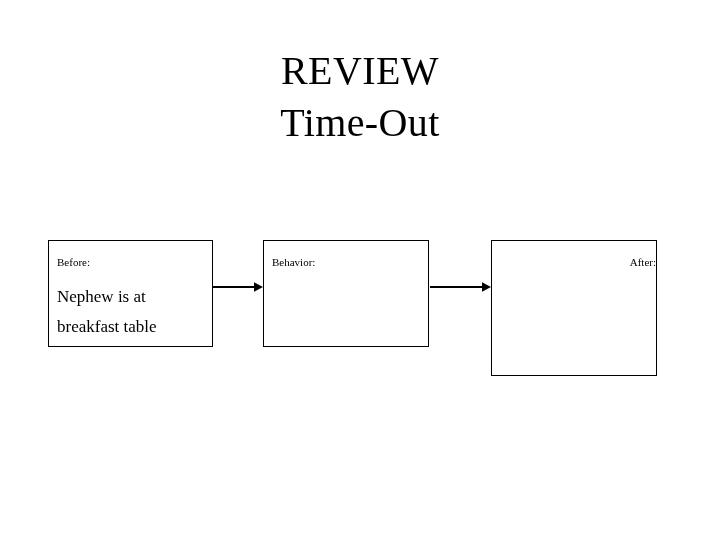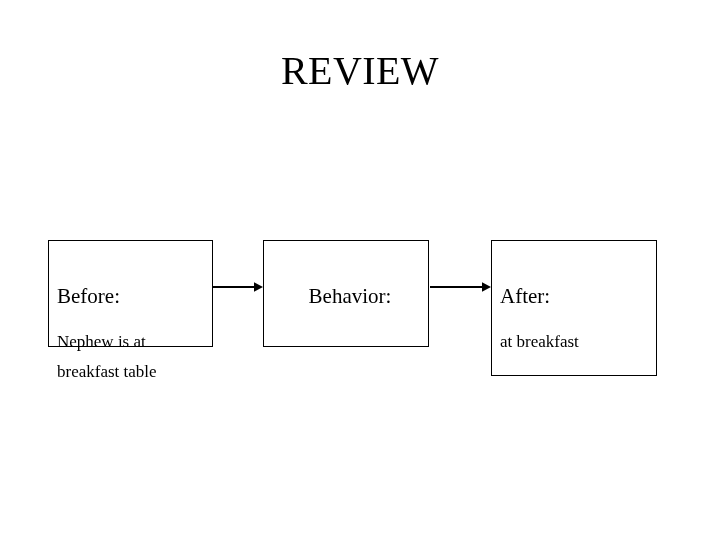--- a/index.html
+++ b/index.html
@@ -47,31 +47,30 @@
     height: 540px;
   }
   .abc-box {
     position: absolute;
     box-sizing: border-box;
     border: 1px solid #000000;
     background: #ffffff;
     padding: 8px 0 0 8px;
   }
   .abc-box-1 { left: 48px;  top: 240px; width: 165px; height: 107px; }
-  .abc-box-2 { left: 263px; top: 240px; width: 166px; height: 107px; text-align: center; }
-  .abc-box-3 { left: 491px; top: 240px; width: 166px; height: 136px; }
+  .abc-box-2 { left: 263px; top: 240px; width: 166px; height: 107px; }
+  .abc-box-3 { left: 491px; top: 240px; width: 166px; height: 136px; text-align: right; }
 
   .abc-heading {
-    font-size: 21px;
+    font-size: 11px;
     line-height: 26px;
     white-space: nowrap;
-    margin-top: 34px;
   }
   .abc-body {
-    margin-top: 18px;
+    margin-top: 7px;
     font-size: 17px;
     line-height: 30px;
   }
   .abc-body-line {
     display: block;
     white-space: nowrap;
   }
 
   
   .abc-arrow {
@@ -82,20 +81,21 @@
   .abc-arrow-1 { left: 213px; top: 280px; width: 50px; }
   .abc-arrow-2 { left: 430px; top: 280px; width: 61px; }
 </style>
 </head>
 <body>
 
 <div class="slide">
 
   <div class="title-block">
     <span class="title-line">REVIEW</span>
+    <span class="title-line">Time-Out</span>
   </div>
 
   <div class="abc-chain">
 
     <div class="abc-box abc-box-1">
       <div class="abc-heading">Before:</div>
       <div class="abc-body">
         <span class="abc-body-line">Nephew is at</span>
         <span class="abc-body-line">breakfast table</span>
       </div>
@@ -117,18 +117,17 @@
     <div class="abc-arrow abc-arrow-2">
       <svg width="61" height="14" viewBox="0 0 61 14" xmlns="http://www.w3.org/2000/svg">
         <line x1="0" y1="7" x2="52" y2="7" stroke="#000000" stroke-width="2.2"></line>
         <polygon points="52,2.2 61,7 52,11.8" fill="#000000"></polygon>
       </svg>
     </div>
 
     <div class="abc-box abc-box-3">
       <div class="abc-heading">After:</div>
       <div class="abc-body">
-        <span class="abc-body-line">at breakfast</span>
       </div>
     </div>
 
   </div>
 </div>
 
 </body></html>

